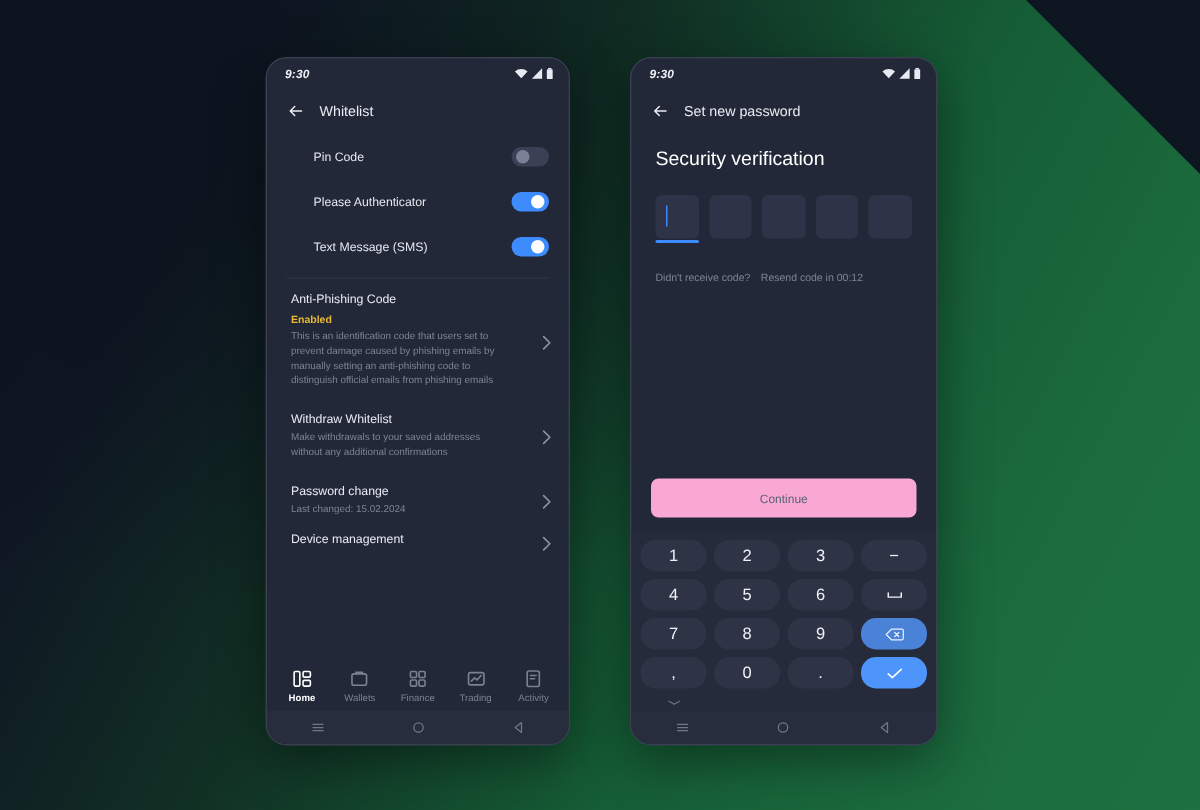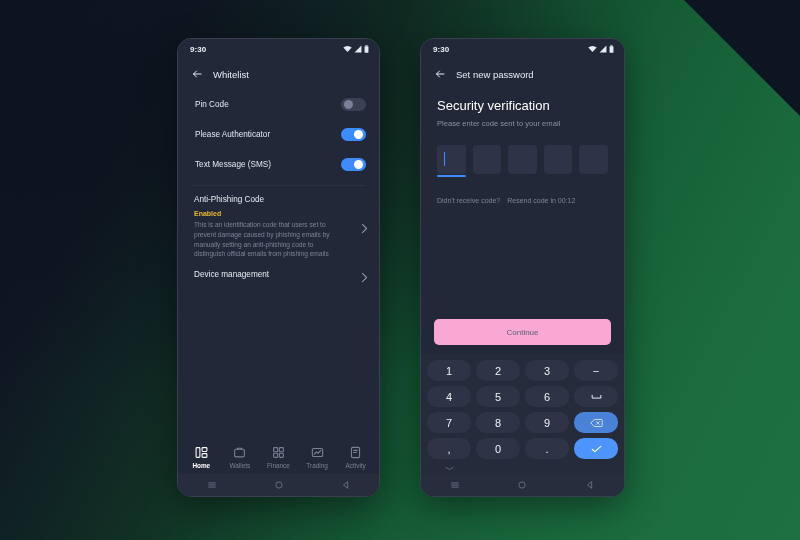--- a/index.html
+++ b/index.html
@@ -48,40 +48,40 @@
     display: flex; flex-direction: column;
   }
 
   
   .statusbar {
     height: 20px;
     display: flex; align-items: center; justify-content: space-between;
     padding: 0 10px 0 12px;
     flex: none;
   }
-  .status-time { color: #eef0f6; font-size: 8px; font-weight: 700; letter-spacing: .1px; }
+  .status-time { color: #eef0f6; font-size: 8px; font-weight: 700; letter-spacing: .1px; font-style: italic; }
   .status-icons { display: flex; align-items: center; gap: 2px; }
   .ic-wifi { width: 9px; height: 8px; }
   .ic-sig  { width: 8px; height: 8px; }
   .ic-bat  { width: 5px; height: 8px; }
 
   
   .appbar {
     height: 30px; display: flex; align-items: center; gap: 10px;
     padding: 0 13px; flex: none;
   }
   .back-arrow { width: 12px; height: 12px; flex: none; cursor: pointer; }
   .appbar-title { color: #e9ecf4; font-size: 9.5px; font-weight: 400; }
 
   
   .sec-body { flex: 1; position: relative; overflow: hidden; }
 
   .row-toggle {
     display: flex; align-items: center; justify-content: space-between;
-    padding: 0 13px 0 17px;
+    padding: 0 13px 0 31px;
     height: 30px;
   }
   .row-toggle .lbl { color: #e4e7f0; font-size: 8.2px; }
 
   .toggle {
     width: 25px; height: 13px; border-radius: 7px; position: relative; flex: none;
   }
   .toggle.off { background: #3b4055; }
   .toggle.on  { background: #3d8bfd; }
   .toggle .knob {
@@ -252,21 +252,43 @@
               <span class="item-title">Anti-Phishing Code</span>
               <span class="badge-enabled">Enabled</span>
             </span>
             <span class="item-desc" style="display:block">This is an identification code that users set to prevent damage caused by phishing emails by manually setting an anti-phishing code to distinguish official emails from phishing emails</span>
           </span>
           <svg class="chev" viewBox="0 0 10 16">
             <path d="M2 2l6 6-6 6" fill="none" stroke="#8e93a6" stroke-width="1.6" stroke-linecap="round" stroke-linejoin="round"></path>
           </svg>
         </div>
 
-
+        <div class="item">
+          <span class="item-main">
+            <span class="item-title-line">
+              <span class="item-title">Withdraw Whitelist</span>
+            </span>
+            <span class="item-desc" style="display:block">Make withdrawals to your saved addresses without any additional confirmations</span>
+          </span>
+          <svg class="chev" viewBox="0 0 10 16">
+            <path d="M2 2l6 6-6 6" fill="none" stroke="#8e93a6" stroke-width="1.6" stroke-linecap="round" stroke-linejoin="round"></path>
+          </svg>
+        </div>
+
+        <div class="item">
+          <span class="item-main">
+            <span class="item-title-line">
+              <span class="item-title">Password change</span>
+            </span>
+            <span class="item-desc" style="display:block">Last changed: 15.02.2024</span>
+          </span>
+          <svg class="chev" viewBox="0 0 10 16">
+            <path d="M2 2l6 6-6 6" fill="none" stroke="#8e93a6" stroke-width="1.6" stroke-linecap="round" stroke-linejoin="round"></path>
+          </svg>
+        </div>
 
         <div class="item" style="padding-top:4px">
           <span class="item-main">
             <span class="item-title-line">
               <span class="item-title">Device management</span>
             </span>
           </span>
           <svg class="chev" viewBox="0 0 10 16">
             <path d="M2 2l6 6-6 6" fill="none" stroke="#8e93a6" stroke-width="1.6" stroke-linecap="round" stroke-linejoin="round"></path>
           </svg>
@@ -350,21 +372,20 @@
 
       <div class="appbar">
         <svg class="back-arrow" viewBox="0 0 24 24">
           <path d="M20 12H5M11 6l-6 6 6 6" fill="none" stroke="#e9ecf4" stroke-width="2" stroke-linecap="round" stroke-linejoin="round"></path>
         </svg>
         <span class="appbar-title">Set new password</span>
       </div>
 
       <div class="vr-body">
         <div class="vr-title">Security verification</div>
-        <div class="vr-sub">Please enter code sent to your email</div>
 
         <div class="otp-row">
           <div class="otp-box active">
             <span class="otp-caret"></span>
           </div>
           <div class="otp-box"></div>
           <div class="otp-box"></div>
           <div class="otp-box"></div>
           <div class="otp-box"></div>
         </div>

